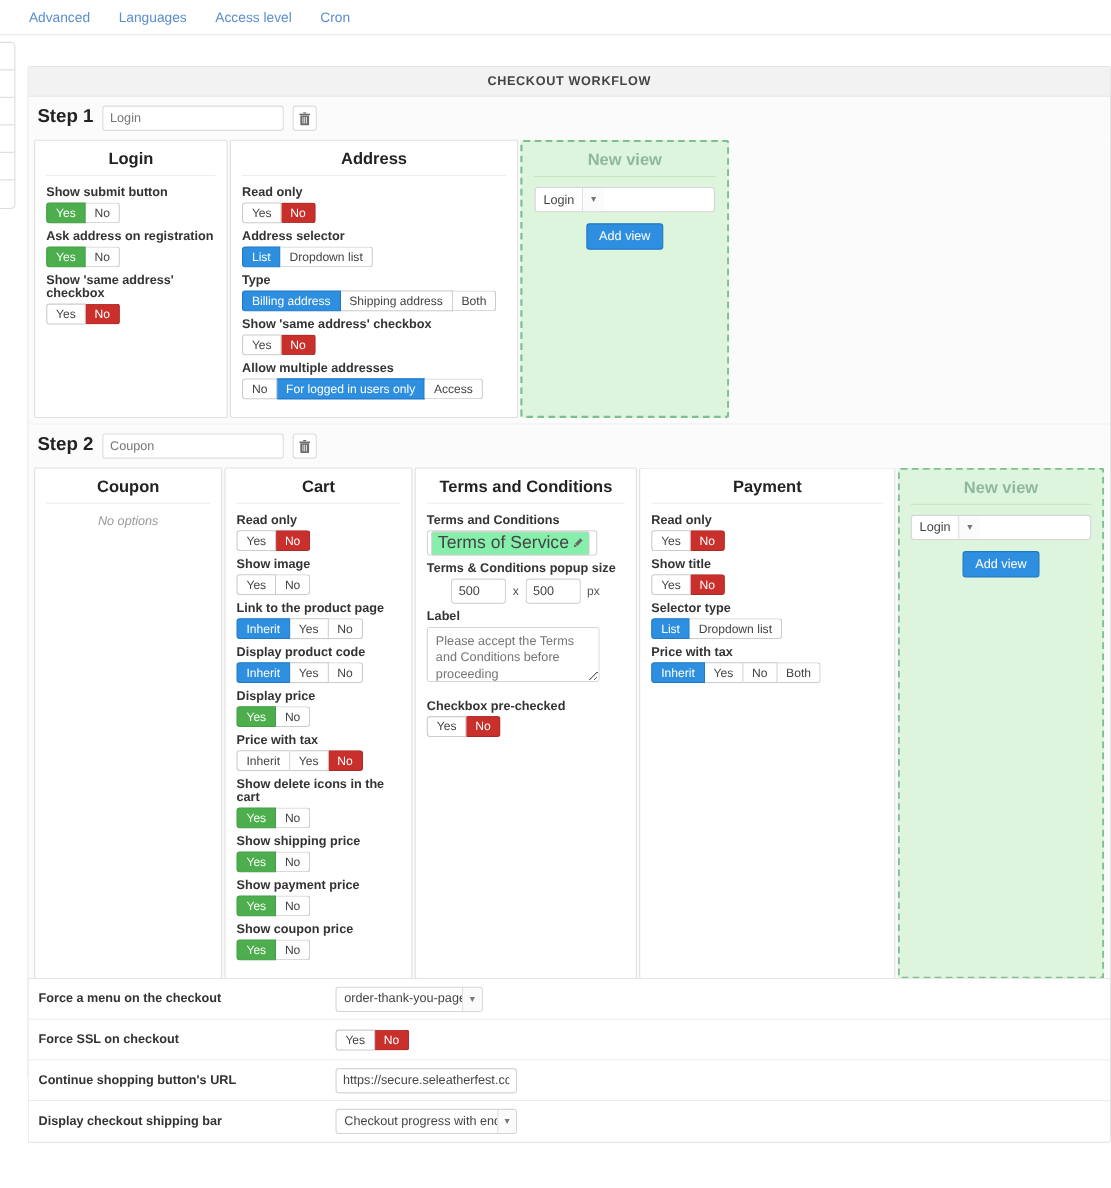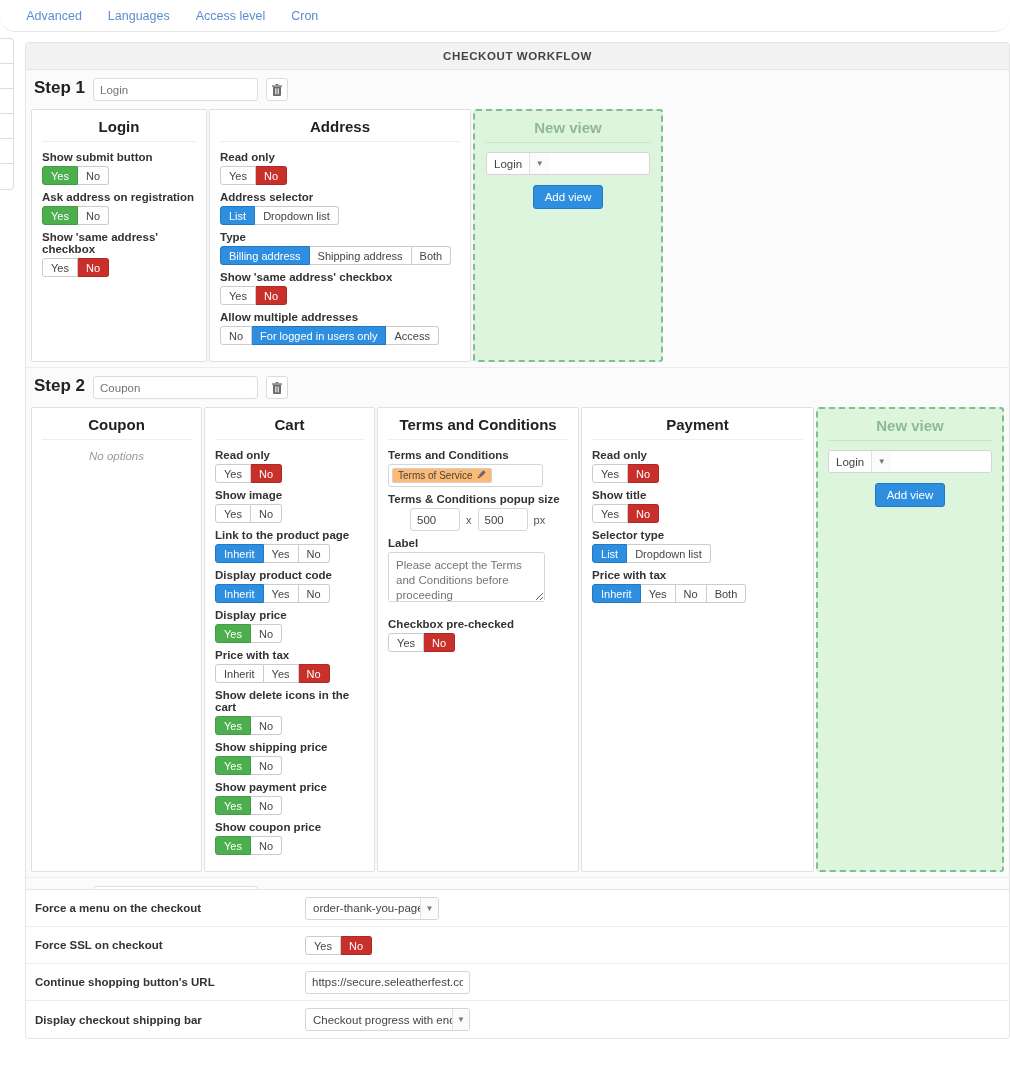--- a/index.html
+++ b/index.html
@@ -11,21 +11,21 @@
     font-size:12px;
     color:#333333;
     overflow:hidden;
     position:relative;
   }
 
   
   .topnav {
     position:absolute; left:0; top:0; width:1010px; height:32px;
     background:#ffffff; border-bottom:1px solid #e7e7e7;
-    display:flex; align-items:center;border-radius:15px;
+    display:flex; align-items:center;
   }
   .topnav a {
     color:#5b8dd0; text-decoration:none; font-size:12.5px;
     padding:0 13px; white-space:nowrap;
   }
   .topnav a.cut { padding-left:0; margin-left:-6px; }
 
   
   .leftrail {
     position:absolute; left:-14px; top:38px; width:28px;
@@ -119,22 +119,22 @@
     height:23px; border:1px solid #d5d5d5; border-radius:3px; background:#fff;
     font-size:11.5px; color:#444; padding:0 6px;
     font-family:"Liberation Sans", sans-serif;
   }
   .tagbox {
     width:155px; height:23px; border:1px solid #d5d5d5; border-radius:3px;
     background:#fff; display:flex; align-items:center; padding:0 3px;
   }
   .tag {
     display:inline-flex; align-items:center; gap:4px;
-    background:#fdba74; border:1px solid #d0d0d0; border-radius:2px;
-    font-size:10px; color:#444; padding:1px 5px;
+    background:#86efac; border:1px solid #d0d0d0; border-radius:2px;
+    font-size:16px; color:#444; padding:1px 5px;
   }
   .ta {
     width:157px; height:50px; border:1px solid #d5d5d5; border-radius:3px;
     background:#fff; color:#aaa; font-size:11.5px; padding:5px 7px;
     resize:vertical; font-family:"Liberation Sans", sans-serif; line-height:15px;
   }
   .btn-primary {
     background:#2e8fe0; border:1px solid #2179c4; border-radius:3px;
     color:#fff; font-size:11.5px; padding:5px 11px; cursor:pointer;
     font-family:"Liberation Sans", sans-serif;
@@ -161,21 +161,21 @@
 
 <div class="leftrail">
   <div></div>
   <div></div>
   <div></div>
   <div></div>
   <div></div>
   <div></div>
 </div>
 
-<div class="panel" id="workflow-panel" style="top:42px;">
+<div class="panel" id="workflow-panel" style="top:60px;">
   <div class="panel-head">CHECKOUT WORKFLOW</div>
   <div id="steps-container">
       <div style="border-top:none">
         <div class="step-row">
           <span class="step-label">Step 1</span>
           <input class="step-input" placeholder="Login" value="" style="">
           <span class="trash-btn">
             <svg width="10" height="12" viewBox="0 0 10 12">
               <path d="M1 3h8v8a1 1 0 0 1-1 1H2a1 1 0 0 1-1-1V3z" fill="#6b6b6b"></path>
               <rect x="0" y="1.4" width="10" height="1.3" fill="#6b6b6b"></rect>

